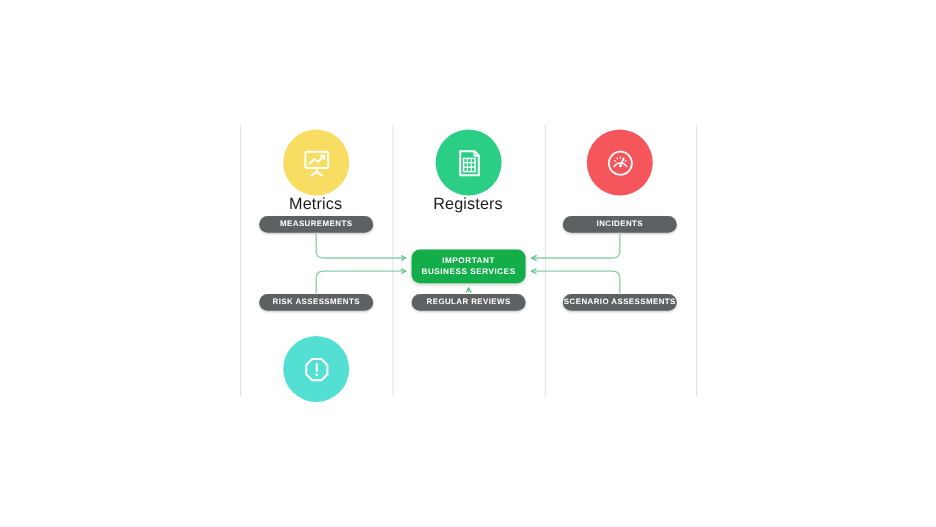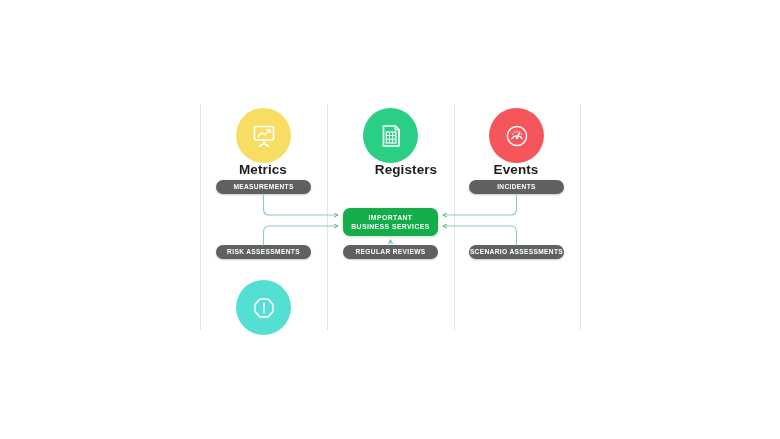--- a/index.html
+++ b/index.html
@@ -52,21 +52,21 @@
     justify-content: center;
   }
   .badge svg { display: block; }
 
   
   .node-title {
     position: absolute;
     width: 160px;
     text-align: center;
     font-size: 13.5px;
-    font-weight: bold;
+    font-weight: normal;
     color: #1d1d1f;
     letter-spacing: 0.1px;
     white-space: nowrap;
   }
 
   
   .cap {
     position: absolute;
     height: 14px;
     line-height: 14px;
@@ -146,38 +146,37 @@
           <path d="M7.5 5 L19.5 5 L23 8.6 L23 25 L7.5 25 Z" fill="none" stroke="#ffffff" stroke-width="1.7" stroke-linejoin="round"></path>
           <path d="M19.3 5 L19.3 8.8 L23 8.8" fill="none" stroke="#ffffff" stroke-width="1.5" stroke-linejoin="round"></path>
           <rect x="10.3" y="11" width="9.6" height="11" fill="none" stroke="#ffffff" stroke-width="1.2"></rect>
           <line x1="10.3" y1="14.6" x2="19.9" y2="14.6" stroke="#ffffff" stroke-width="1"></line>
           <line x1="10.3" y1="18.3" x2="19.9" y2="18.3" stroke="#ffffff" stroke-width="1"></line>
           <line x1="13.5" y1="11" x2="13.5" y2="22" stroke="#ffffff" stroke-width="1"></line>
           <line x1="16.7" y1="11" x2="16.7" y2="22" stroke="#ffffff" stroke-width="1"></line>
         </svg>
       </span>
     </div>
-    <div class="node-title" style="left:126px; top:58px;">Registers</div>
+    <div class="node-title" style="left:110px; top:58px;">Registers</div>
 
     <div class="badge" style="left:289px; top:4px; background:#f4565c;">
       <span>
         <svg width="30" height="30" viewBox="0 0 30 30">
           <circle cx="15" cy="15" r="9.6" fill="none" stroke="#ffffff" stroke-width="1.5"></circle>
           <path d="M9.8 17.8 A6 6 0 0 1 20.2 17.8" fill="none" stroke="#ffffff" stroke-width="1.3" stroke-linecap="round"></path>
           <line x1="15" y1="16.6" x2="17.6" y2="11.6" stroke="#ffffff" stroke-width="1.5" stroke-linecap="round"></line>
           <circle cx="15" cy="17.1" r="1.25" fill="#ffffff"></circle>
           <line x1="10.2" y1="12.9" x2="11.1" y2="13.4" stroke="#ffffff" stroke-width="1" stroke-linecap="round"></line>
           <line x1="12.2" y1="10.6" x2="12.7" y2="11.5" stroke="#ffffff" stroke-width="1" stroke-linecap="round"></line>
           <line x1="15" y1="9.8" x2="15" y2="10.9" stroke="#ffffff" stroke-width="1" stroke-linecap="round"></line>
           <line x1="17.8" y1="10.6" x2="17.3" y2="11.5" stroke="#ffffff" stroke-width="1" stroke-linecap="round"></line>
           <line x1="19.8" y1="12.9" x2="18.9" y2="13.4" stroke="#ffffff" stroke-width="1" stroke-linecap="round"></line>
         </svg>
       </span>
     </div>
-    <div class="node-title" style="left:236px; top:58px;">Events</div>
     <div class="cap" style="left:269px; top:76px; width:95px;">INCIDENTS</div>
 
     <div id="ibs">
       <span>IMPORTANT</span>
       <span>BUSINESS SERVICES</span>
     </div>
 
     <div class="cap" style="left:16px; top:141px; width:95px;">RISK ASSESSMENTS</div>
     <div class="cap" style="left:143px; top:141px; width:95px;">REGULAR REVIEWS</div>
     <div class="cap" style="left:269px; top:141px; width:95px;">SCENARIO ASSESSMENTS</div>

